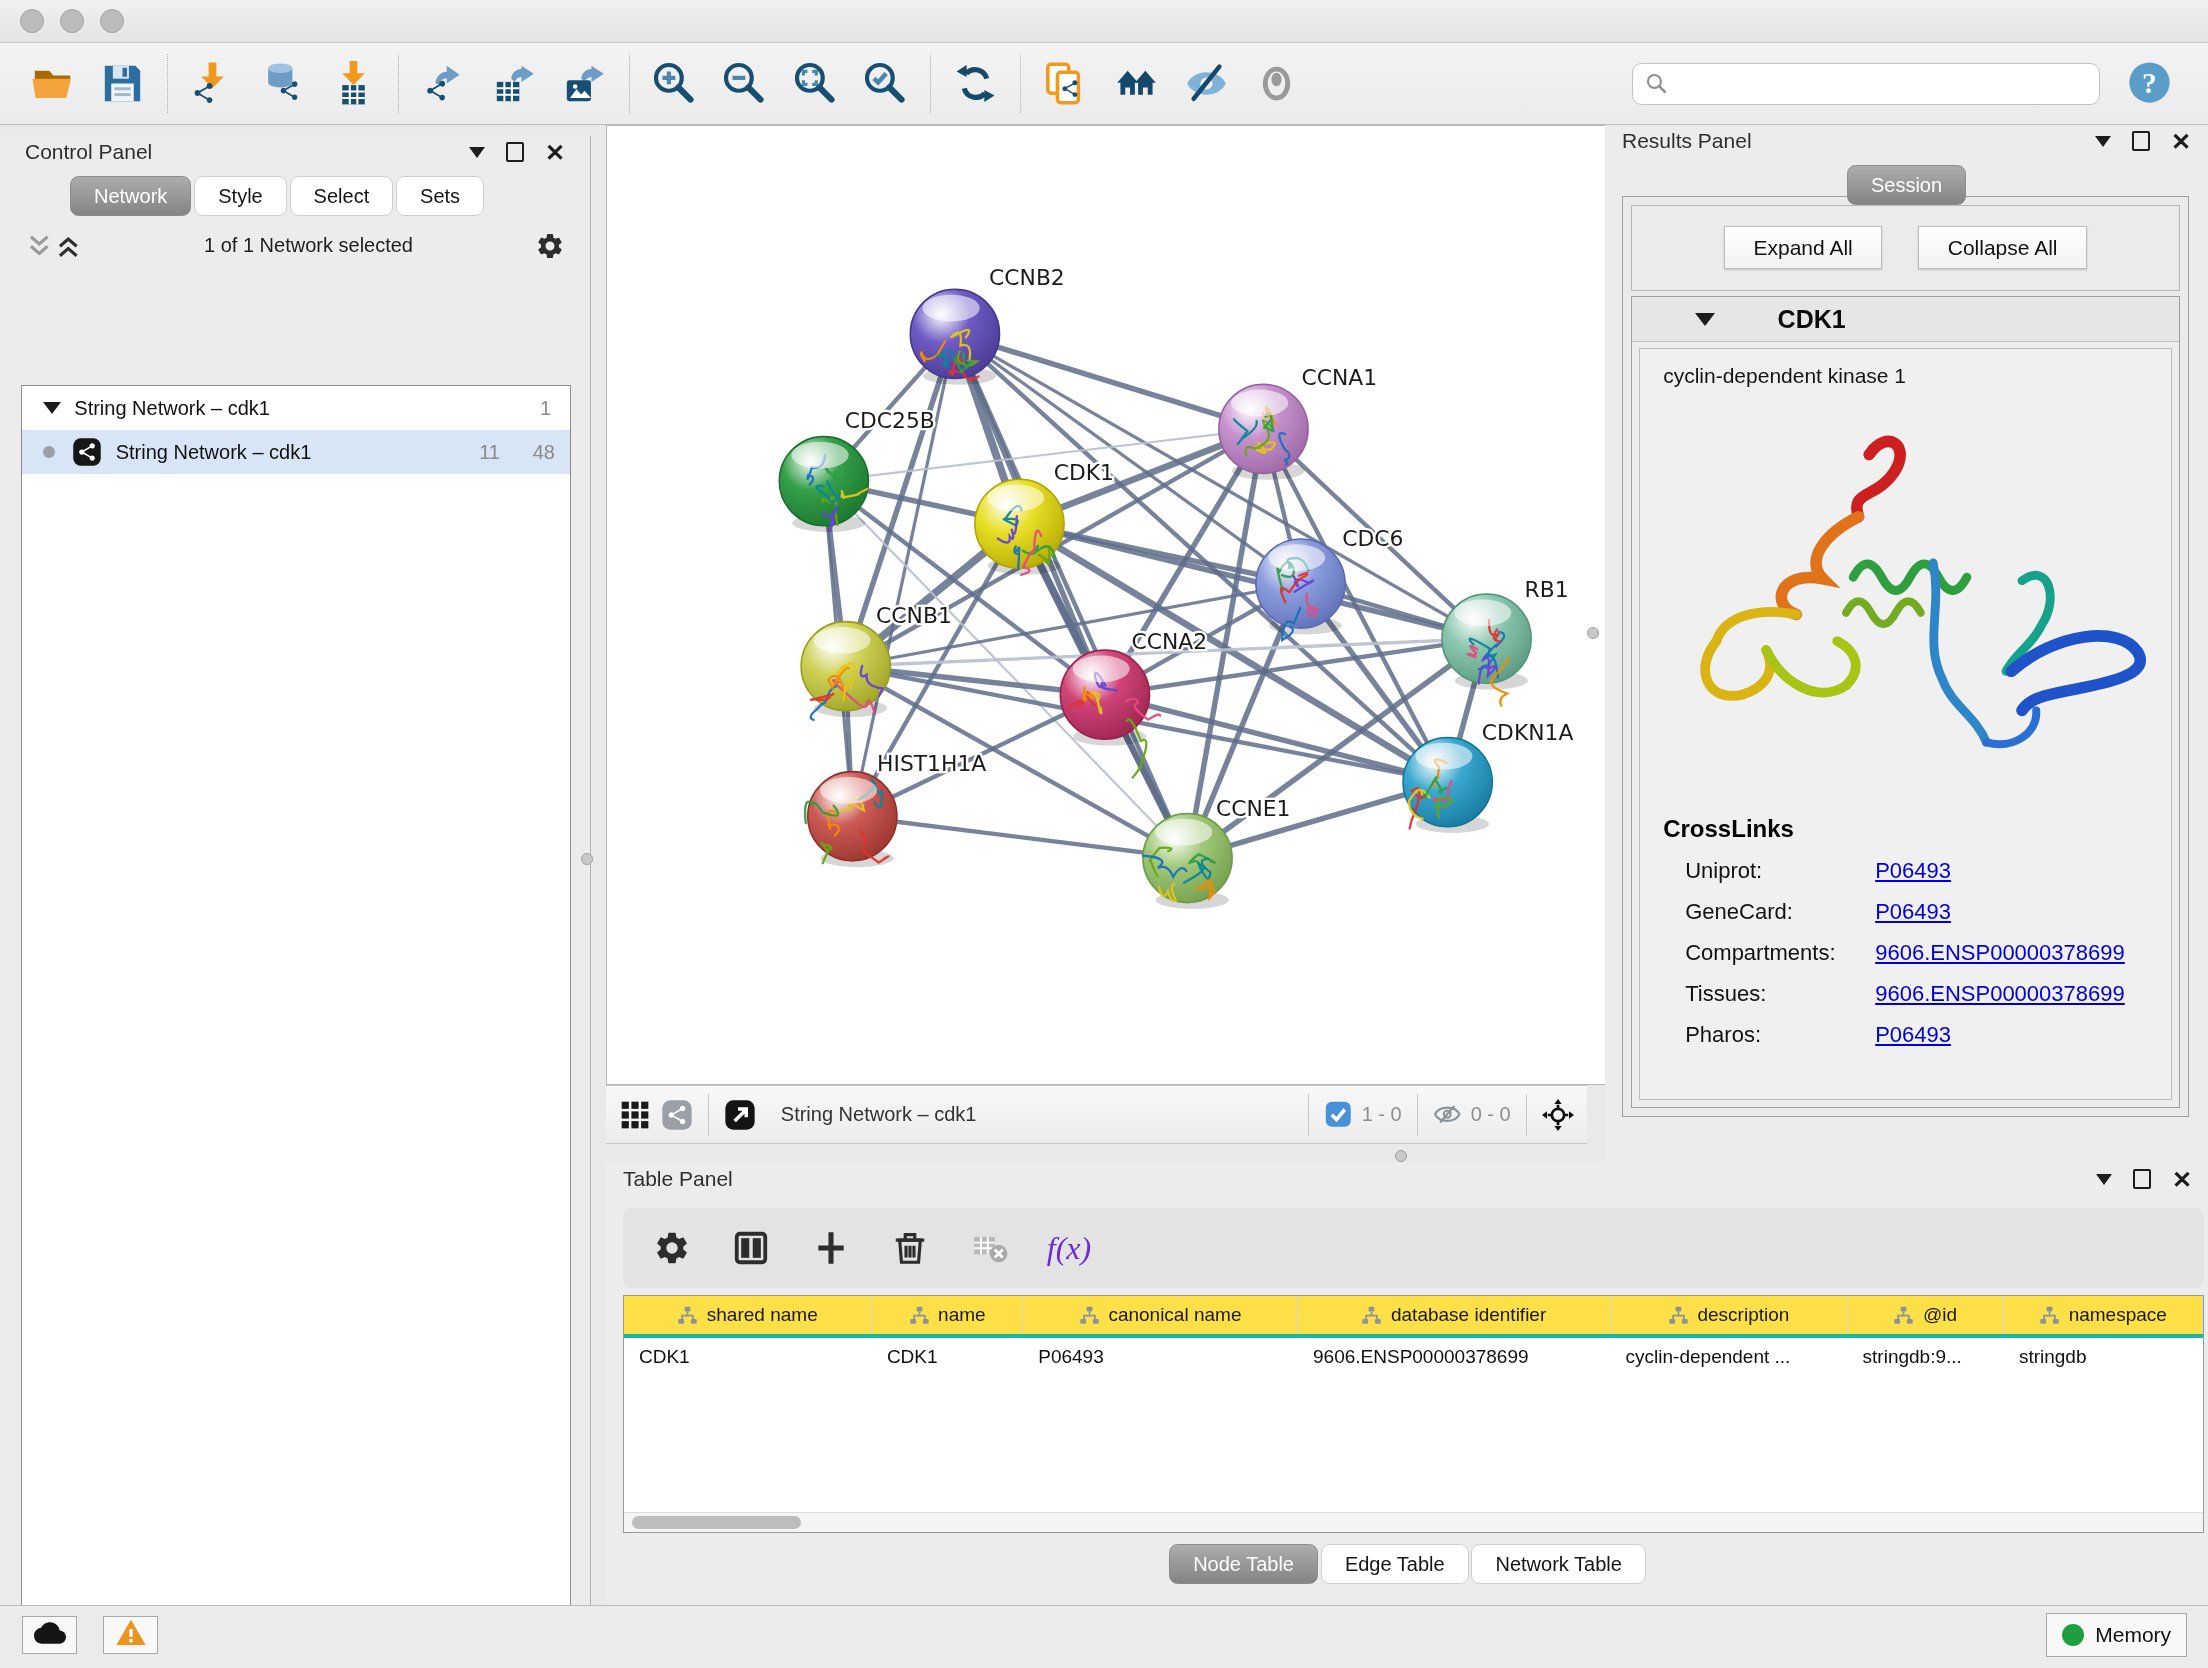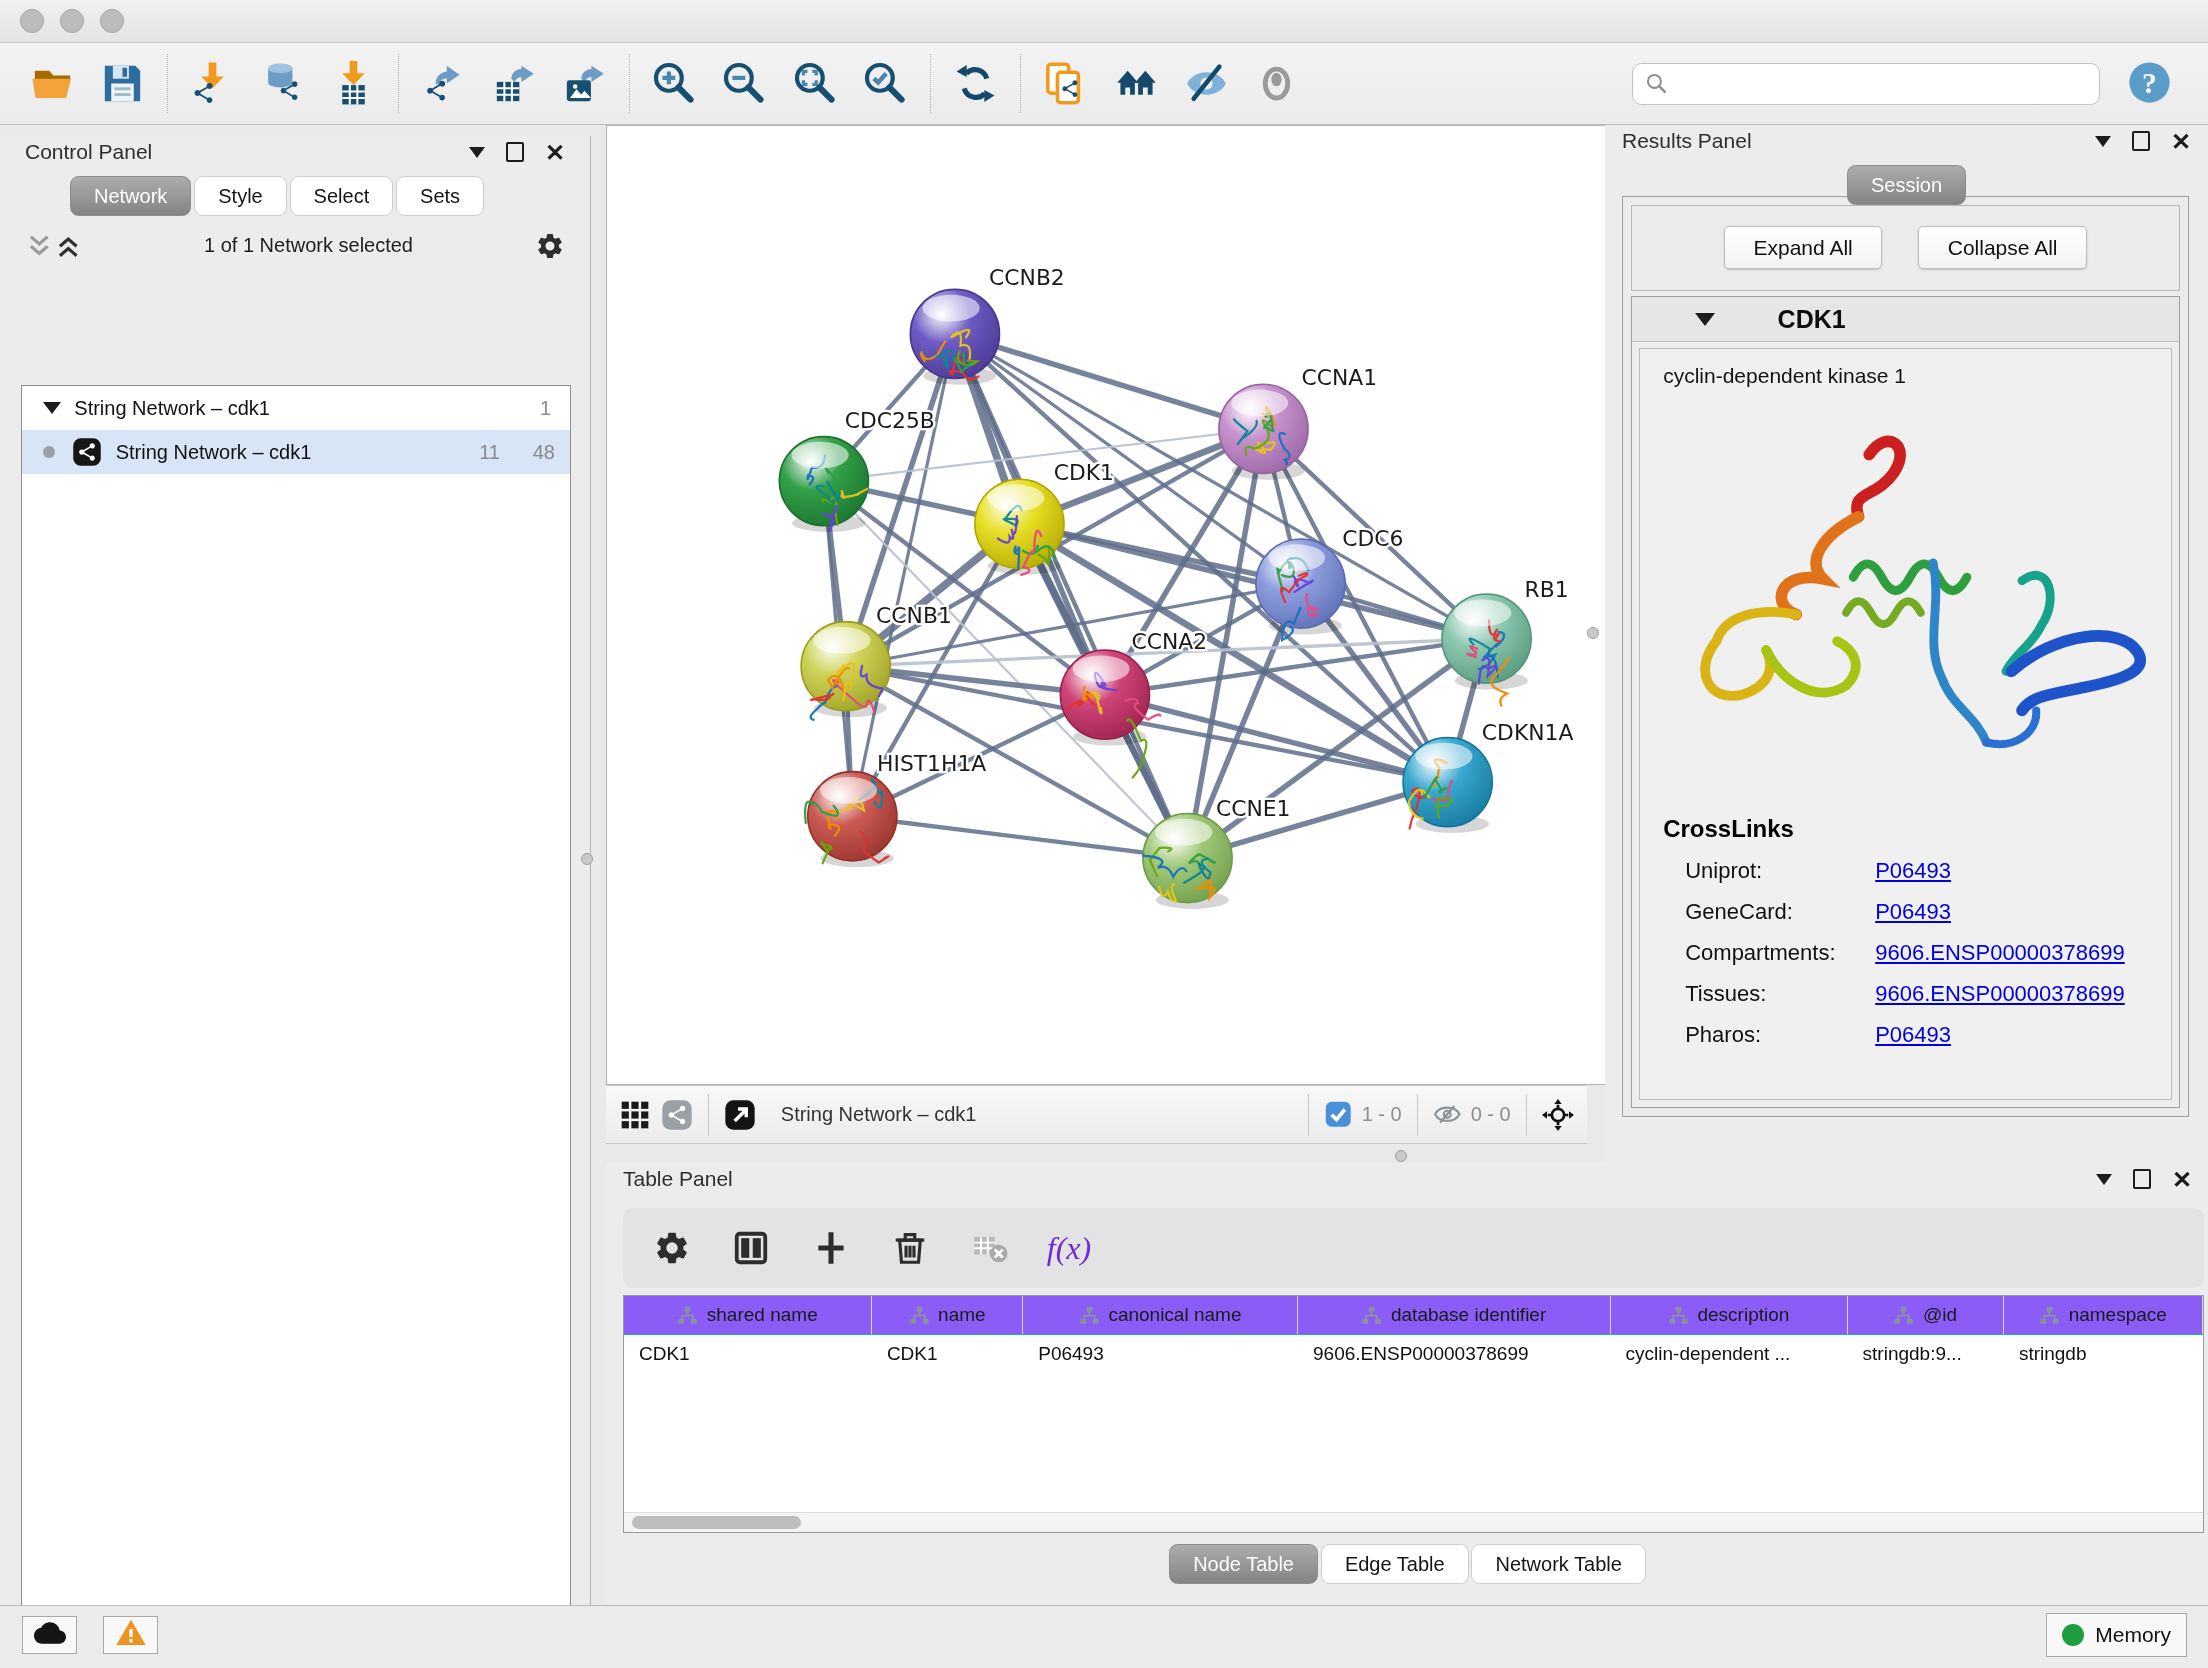--- a/index.html
+++ b/index.html
@@ -73,21 +73,21 @@
 
   .split-dot{width:12.4px;height:12.4px;border-radius:50%;background:#c9c9c9;border:1px solid #9e9e9e;box-sizing:border-box;}
 
   
   .results{left:1605px;top:125px;width:603px;height:1481px;background:#ececec;}
   .res-head{display:flex;align-items:center;height:32px;padding:0 17px;}
   .res-head .win-ctl{margin-left:auto;}
   .res-tabs{display:flex;justify-content:center;margin-top:7.6px;position:relative;z-index:2;}
   .res-box{position:absolute;left:17px;top:71px;width:567px;height:921px;border:1.4px solid #9f9f9f;background:#ebebeb;box-sizing:border-box;}
   .res-btn-strip{margin:7.6px;border:1.4px solid #b8b8b8;height:84px;display:flex;align-items:center;justify-content:center;gap:36px;}
-  .res-btn{background:linear-gradient(#ffffff,#f2f2f2);border:1px solid #bdbdbd;border-radius:5px;
+  .res-btn{background:linear-gradient(#ffffff,#f2f2f2);border:1px solid #bdbdbd;border-radius:0;
     font-size:21px;color:#111;padding:8.6px 28.5px;box-shadow:0 1px 1.9px rgba(0,0,0,.18);cursor:pointer;}
   .gene-box{position:absolute;left:7.6px;right:7.6px;top:99px;bottom:7.6px;border:1.4px solid #9f9f9f;background:#ededed;}
   .gene-head{height:44px;display:flex;align-items:center;border-bottom:1px solid #bdbdbd;background:#e6e6e6;}
   .gene-head .tri-down{margin:0 0 0 63px;border-left-width:10.5px;border-right-width:10.5px;border-top-width:13.3px;}
   .gene-name{font-size:25px;font-weight:bold;color:#0d0d0d;margin-left:63px;}
   .gene-body{position:absolute;left:7.6px;right:7.6px;top:51px;bottom:7.6px;border:1.4px solid #bcbcbc;background:#f0f0f0;overflow:hidden;}
   .gene-desc{font-size:21px;color:#141414;padding:15px 0 0 23px;}
   .protein{width:533px;height:409px;margin:5.7px 0 0 0;}
   .xl{font-family:Liberation Sans, sans-serif;padding-left:23px;}
   .xl-title{font-size:24px;font-weight:bold;color:#000;margin:9.5px 0 5.7px 0;}
@@ -99,21 +99,21 @@
   .tablep{left:606px;top:1162px;width:1603px;height:443px;background:#ececec;}
   .tp-head{display:flex;align-items:center;height:34px;padding:0 17px;}
   .tp-head .win-ctl{margin-left:auto;}
   .tp-toolbar{position:absolute;left:17px;top:46px;width:1581px;height:80px;background:#e3e3e3;border-radius:9.5px;
     display:flex;align-items:center;padding-left:23px;box-sizing:border-box;gap:28.5px;}
   .tp-btn{background:none;border:none;width:51px;height:57px;display:flex;align-items:center;justify-content:center;color:#2d2d2d;cursor:pointer;padding:0;}
   .tp-btn svg{width:38px;height:38px;}
   .tp-btn.disabled{color:#ababab;cursor:default;}
   .fx-label{font-family:"Liberation Serif",serif;font-style:italic;font-size:32px;color:#6d28d9;}
   .tbl{position:absolute;left:17px;top:133px;width:1581px;height:238px;background:#fff;border:1.4px solid #9a9a9a;box-sizing:border-box;overflow:hidden;}
-  .tbl-header{display:flex;height:38px;background:#8b5cf6;border-bottom:1px solid #14b8a6;}
+  .tbl-header{display:flex;height:38px;background:#fde047;border-bottom:4px solid #14b8a6;}
   .th{display:flex;align-items:center;justify-content:center;gap:8.6px;font-size:19px;color:#1a1a1a;
     border-right:1px solid #d8d8d8;box-sizing:border-box;white-space:nowrap;overflow:hidden;cursor:pointer;}
   .th svg{width:21px;height:21px;flex:0 0 auto;}
   .tbl-row{display:flex;height:38px;cursor:pointer;}
   .td{display:flex;align-items:center;padding-left:15px;font-size:19px;color:#101010;box-sizing:border-box;white-space:nowrap;overflow:hidden;}
   .tbl-scroll{position:absolute;left:0;right:0;bottom:0;height:19px;background:#f4f4f4;border-top:1px solid #dcdcdc;}
   .tbl-thumb{position:absolute;left:7.6px;top:2.9px;width:169px;height:13.3px;border-radius:6.7px;background:#bdbdbd;cursor:pointer;}
   .tp-tabs{position:absolute;left:0;right:0;top:382px;display:flex;justify-content:center;}
 
   

